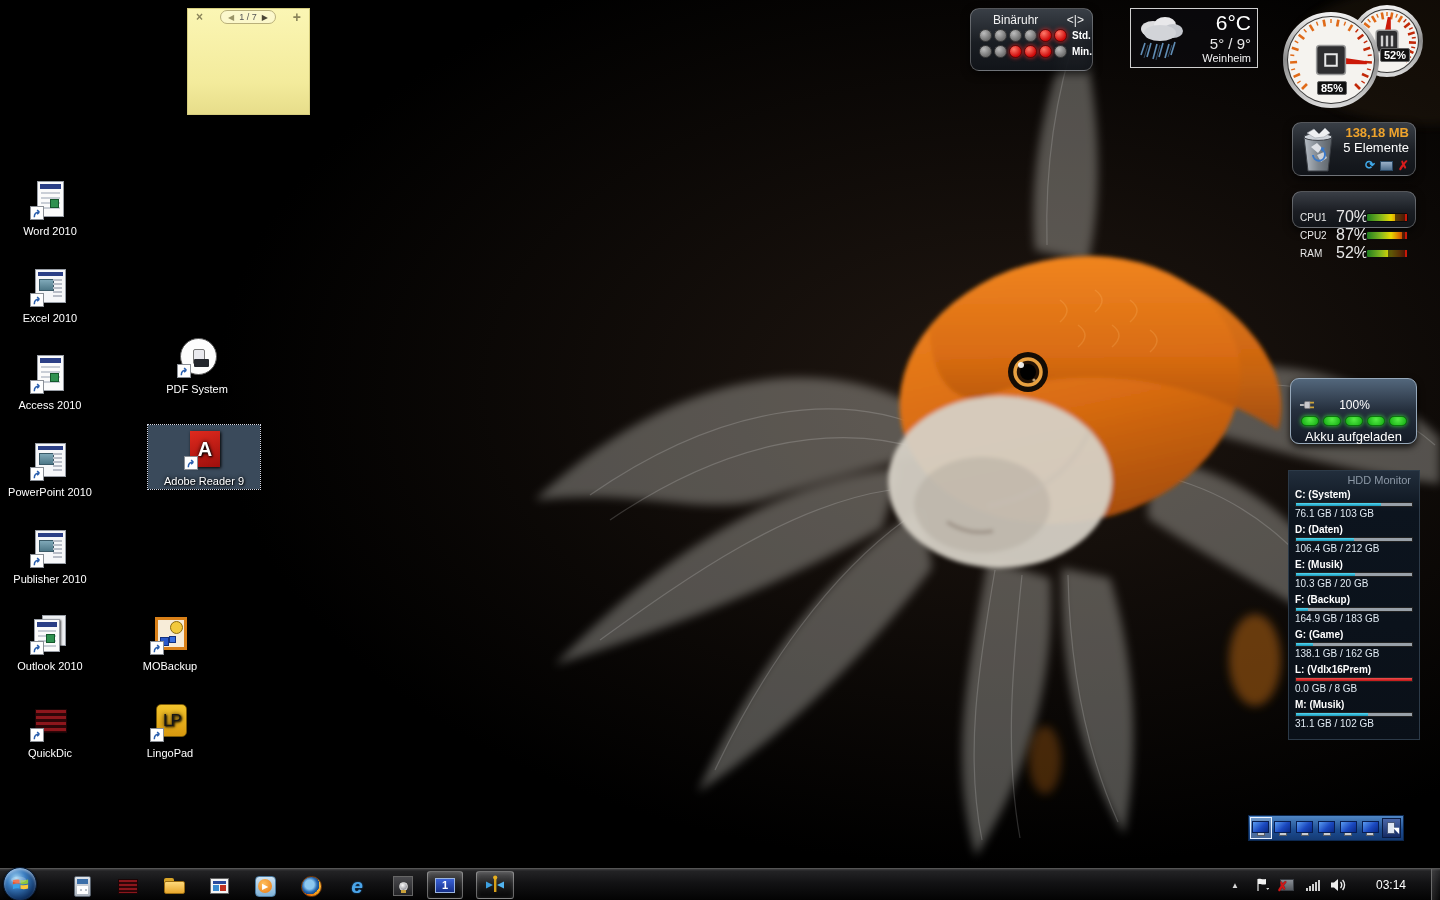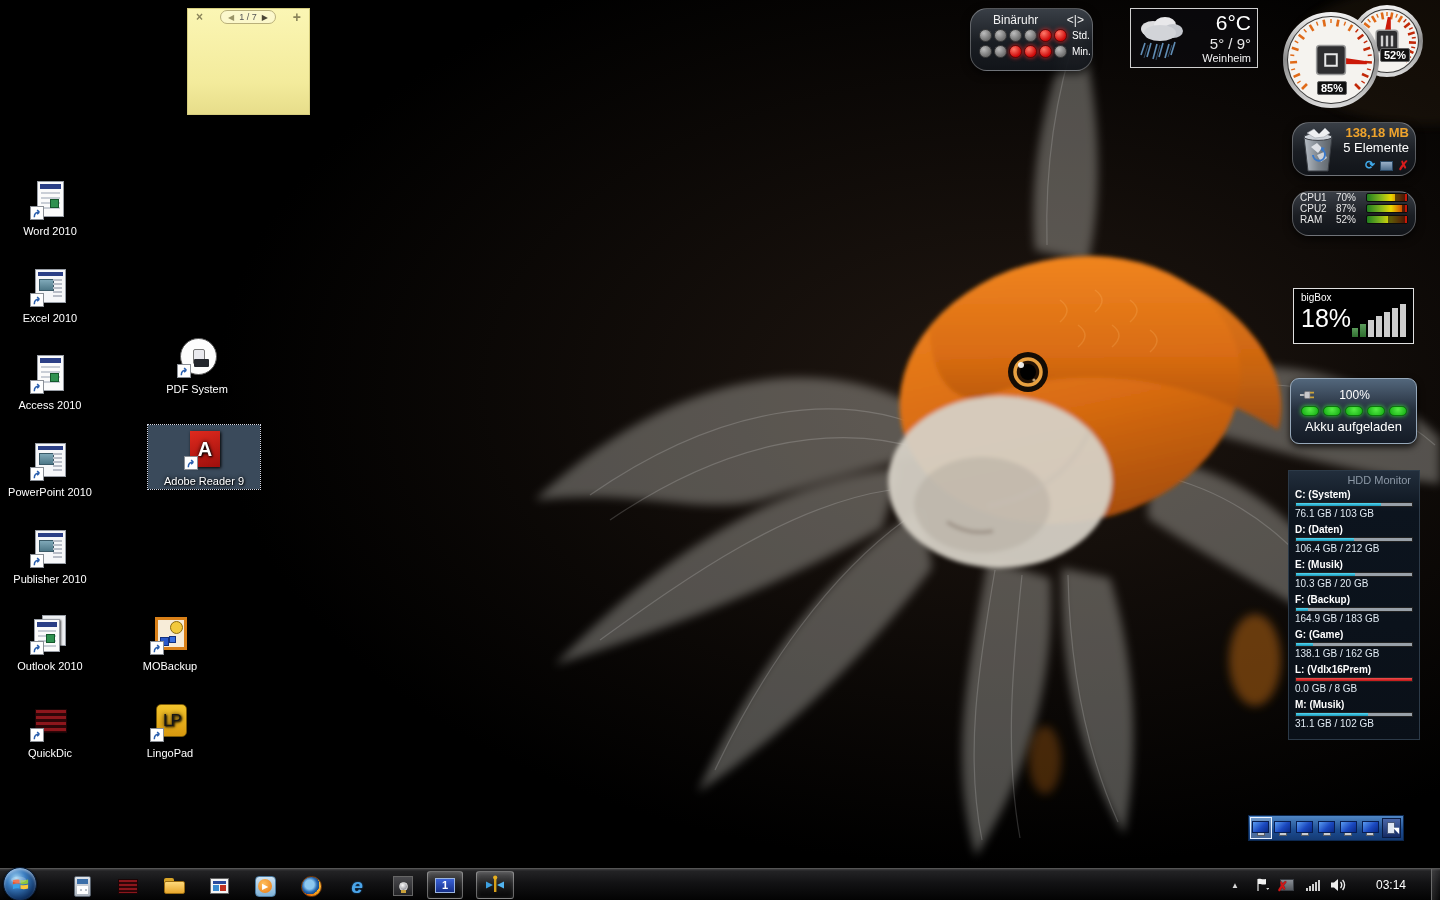--- a/index.html
+++ b/index.html
@@ -38,21 +38,21 @@
   .g-mob .clk{position:absolute;right:1px;top:1px;width:13px;height:13px;border-radius:50%;background:#f2c93c;border:1px solid #8a6a10}
   .g-mob .pz{position:absolute;left:2px;bottom:1px;width:9px;height:9px;background:#2a58c8;border:1px solid #12307e}
   .g-mob .pz2{position:absolute;left:11px;bottom:4px;width:7px;height:7px;background:#3a70e0;border:1px solid #12307e}
   .g-lp{position:absolute;left:8px;top:4px;width:31px;height:33px;border-radius:5px;
     background:linear-gradient(180deg,#f2c42c,#d8980e);border:1px solid #7a5a08;display:flex;align-items:center;justify-content:center;
     color:#161616;font-weight:normal;font-size:17px;letter-spacing:-2px}
 
   
   .gadget{position:absolute}
   .panel-dark{background:linear-gradient(180deg,rgba(62,68,76,.92),rgba(28,32,38,.92) 55%,rgba(18,21,26,.95));
-    border:1px solid rgba(255,255,255,.28);border-radius:17px;box-shadow:0 3px 8px rgba(0,0,0,.7)}
+    border:1px solid rgba(255,255,255,.28);border-radius:9px;box-shadow:0 3px 8px rgba(0,0,0,.7)}
 
   
   .note{left:187px;top:8px;width:123px;height:107px;background:linear-gradient(180deg,#fbf6b4,#f3eb9c 70%,#e7dd8a);
     box-shadow:3px 4px 7px rgba(0,0,0,.65);border:1px solid #d6cd7e;display:flex;flex-direction:column}
   .note-text{flex:1;padding:9px 12px 0;font-size:12px;color:#1c1c1c;line-height:1.6}
   .caret{display:inline-block;width:1px;height:11px;background:#111;vertical-align:-1px}
   .note-bar{display:flex;align-items:center;padding:0 8px 6px;gap:6px}
   .note-x{color:#8a845a;font-size:12px;font-weight:bold;cursor:default}
   .note-nav{flex:0 0 auto;margin:0 auto;display:flex;align-items:center;gap:5px;background:rgba(255,255,255,.35);
     border:1px solid #b9b07a;border-radius:9px;padding:1px 7px;font-size:9px;color:#555}
@@ -61,21 +61,21 @@
 
   
   .bclock{left:970px;top:8px;width:123px;height:63px;padding:4px 8px 0}
   .bc-head{display:flex;justify-content:space-between;font-size:12px;color:#f2f2f2;padding:0 0 2px 14px}
   .bc-rows{display:flex;gap:5px}
   .bc-dots{display:flex;flex-direction:column;gap:3px}
   .bc-row{display:flex;gap:2px}
   .bdot{width:13px;height:13px;border-radius:50%;border:1px solid #3c3c3c;
     background:radial-gradient(circle at 35% 30%,#bdbdbd,#6f6f6f 70%)}
   .bdot.on{background:radial-gradient(circle at 35% 30%,#ff7a6a,#cf0a0a 70%);border-color:#6e0606;box-shadow:0 0 4px rgba(255,40,40,.8)}
-  .bc-labels{display:flex;flex-direction:column;gap:3px;font-size:10px;font-weight:normal;color:#fff}
+  .bc-labels{display:flex;flex-direction:column;gap:3px;font-size:10px;font-weight:bold;color:#fff}
   .bc-labels div{height:13px;line-height:13px}
 
   
   .weather{left:1130px;top:8px;width:128px;height:60px;background:rgba(12,13,18,.55);
     border:1px solid #cfcfcf;display:flex;align-items:center;padding:2px 6px 2px 2px}
   .w-right{flex:1;text-align:right;color:#fff;line-height:1.15}
   .w-temp{font-size:21px;font-weight:300}
   .w-range{font-size:15px;color:#e8e8e8}
   .w-city{font-size:11px;color:#f2f2f2}
 
@@ -88,41 +88,41 @@
   .recycle{left:1292px;top:122px;width:124px;height:54px;display:flex;align-items:center;padding:2px 6px 2px 4px}
   .rb-right{flex:1;text-align:right;line-height:1.2}
   .rb-size{color:#f0a42c;font-size:13px;font-weight:bold}
   .rb-count{color:#fff;font-size:13px}
   .rb-actions{display:flex;justify-content:flex-end;gap:5px;margin-top:2px;align-items:center}
   .rb-refresh{color:#3fa8e8;font-size:12px;font-weight:bold}
   .rb-open{width:13px;height:10px;background:linear-gradient(180deg,#9ab0c8,#51708e);border:1px solid #2c4a66}
   .rb-del{color:#d81c1c;font-size:13px;font-weight:bold}
 
   
-  .meters{left:1292px;top:191px;width:124px;height:45px;padding:0 7px;display:flex;flex-direction:column;justify-content:flex-start}
+  .meters{left:1292px;top:191px;width:124px;height:37px;padding:16px 7px;display:flex;flex-direction:column;justify-content:space-between}
   .mrow{display:flex;align-items:center}
   .mlabel{width:36px;font-size:10px;color:#e8e8e8}
-  .mval{width:30px;font-size:10px;color:#e8e8e8}
+  .mval{width:30px;font-size:16px;color:#e8e8e8}
   .mtrack{position:relative;flex:1;height:9px;border:1px solid #0c0c0c;border-radius:2px;
     background:linear-gradient(90deg,#1f7d1f,#86b81e 35%,#e8d800 60%,#d86a00 82%,#a81404)}
   .mdark{position:absolute;top:0;bottom:0;background:rgba(10,10,10,.62)}
   .mtick{position:absolute;right:0;top:0;bottom:0;width:2px;background:#c81808}
 
   
   .bigbox{left:1293px;top:288px;width:121px;height:56px;background:#000;border:1px solid #e0e0e0;padding:3px 7px;position:absolute}
   .bb-title{font-size:10px;color:#fff}
   .bb-val{font-size:25px;font-weight:300;color:#fff;margin-top:1px}
   .bb-bars{position:absolute;right:7px;bottom:6px;display:flex;align-items:flex-end;gap:2px}
   .bb-bar{width:6px;background:#cdcdcd}
   .bb-bar.g{background:linear-gradient(180deg,#5a9a5a,#2e6e2e)}
 
   
   .battery{left:1290px;top:378px;width:127px;height:66px;border-radius:9px;
     background:linear-gradient(180deg,#53677c,#26303e 48%,#141b26);border:1px solid #96a8ba;
-    box-shadow:0 3px 7px rgba(0,0,0,.8);padding:9px 8px;text-align:center}
+    box-shadow:0 3px 7px rgba(0,0,0,.8);padding:19px 8px;text-align:center}
   .bat-top{display:flex;align-items:center}
   .bat-pct{flex:1;color:#fff;font-size:12px;padding-right:14px}
   .bat-segs{display:flex;gap:4px;justify-content:center;margin:4px 0 3px}
   .bat-seg{width:18px;height:10px;border-radius:5px;background:radial-gradient(circle at 50% 30%,#55ee44,#13aa13);
     box-shadow:0 0 4px rgba(60,255,60,.8);border:1px solid #0a7a0a}
   .bat-status{color:#fff;font-size:13px}
 
   
   .hdd{left:1288px;top:470px;width:132px;height:270px;background:linear-gradient(180deg,#222e3c,#0c141e 15%,#0a1018);
     border:1px solid #2c3a48;padding:2px 6px 0}
@@ -642,33 +642,20 @@
       <div class="mrow">
         <span class="mlabel">RAM</span>
         <span class="mval">52%</span>
         <span class="mtrack">
           <span class="mdark" style="left:52%;width:45%"></span>
           <span class="mtick"></span>
         </span>
       </div>
     </div>
 
-  <div class="gadget bigbox">
-    <div class="bb-title">bigBox</div>
-    <div class="bb-val">18%</div>
-    <div class="bb-bars" id="bb-bars">
-        <span class="bb-bar g" style="height: 9px;"></span>
-        <span class="bb-bar g" style="height: 13px;"></span>
-        <span class="bb-bar" style="height: 17px;"></span>
-        <span class="bb-bar" style="height: 21px;"></span>
-        <span class="bb-bar" style="height: 25px;"></span>
-        <span class="bb-bar" style="height: 29px;"></span>
-        <span class="bb-bar" style="height: 33px;"></span>
-      </div>
-  </div>
 
   <div class="gadget battery">
     <div class="bat-top">
       <svg width="16" height="12" viewBox="0 0 16 12">
         <path d="M1,6 L6,6" stroke="#d8d8d8" stroke-width="1.6"></path>
         <path d="M6,2.5 L11,2.5 L11,9.5 L6,9.5 Q4,6 6,2.5Z" fill="#c8c8cc" stroke="#707074" stroke-width="0.7"></path>
         <path d="M11,3.6 L15,3.6 M11,8.4 L15,8.4" stroke="#caa23c" stroke-width="1.8"></path>
       </svg>
       <div class="bat-pct">100%</div>
     </div>

